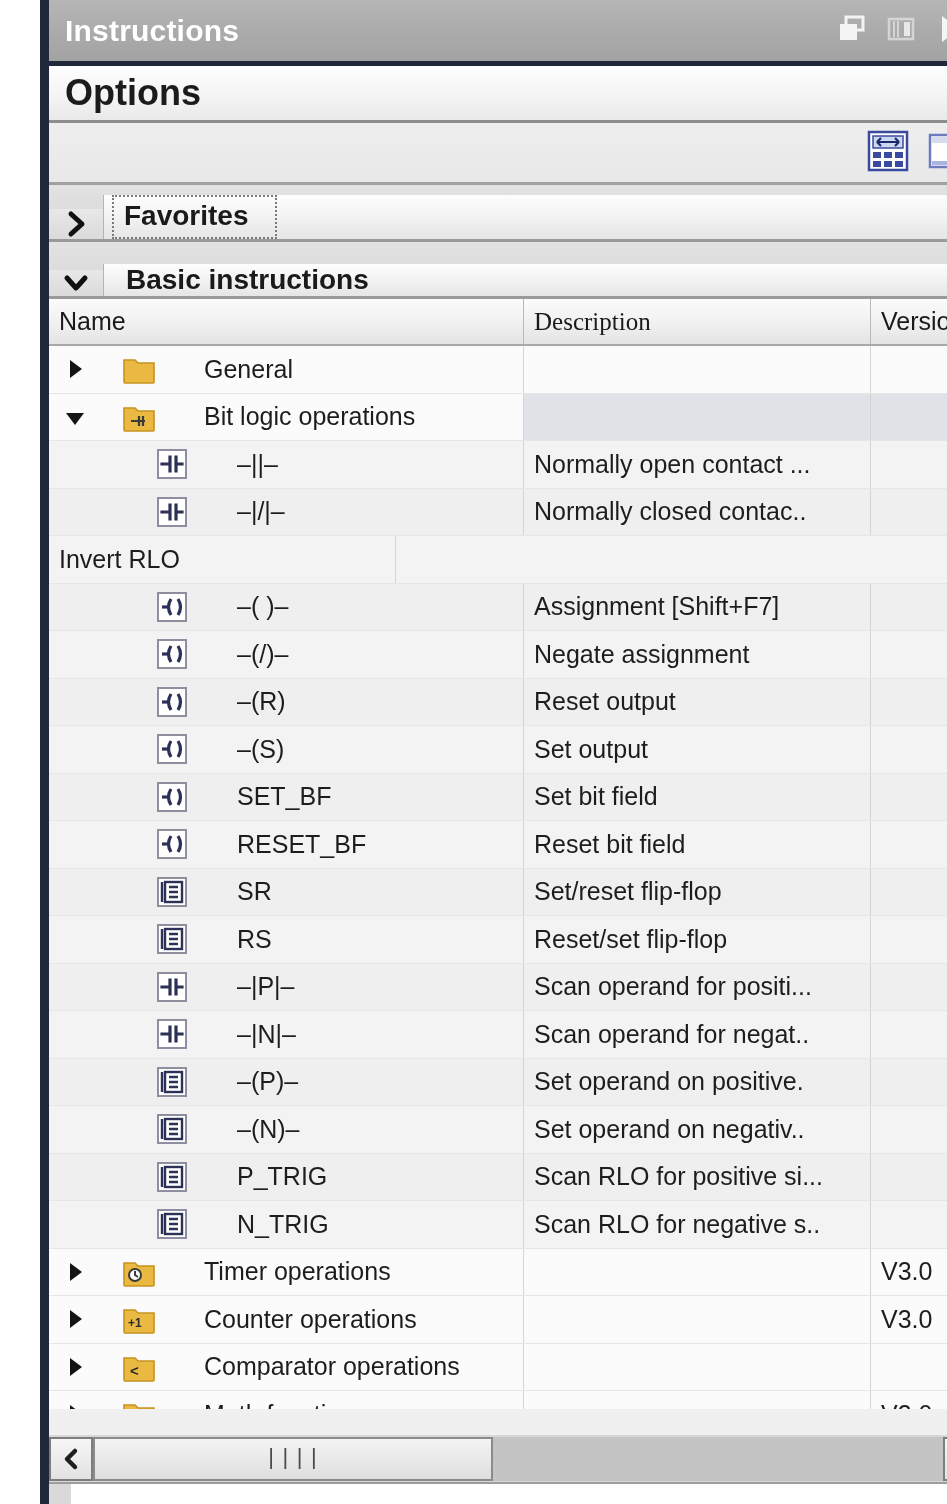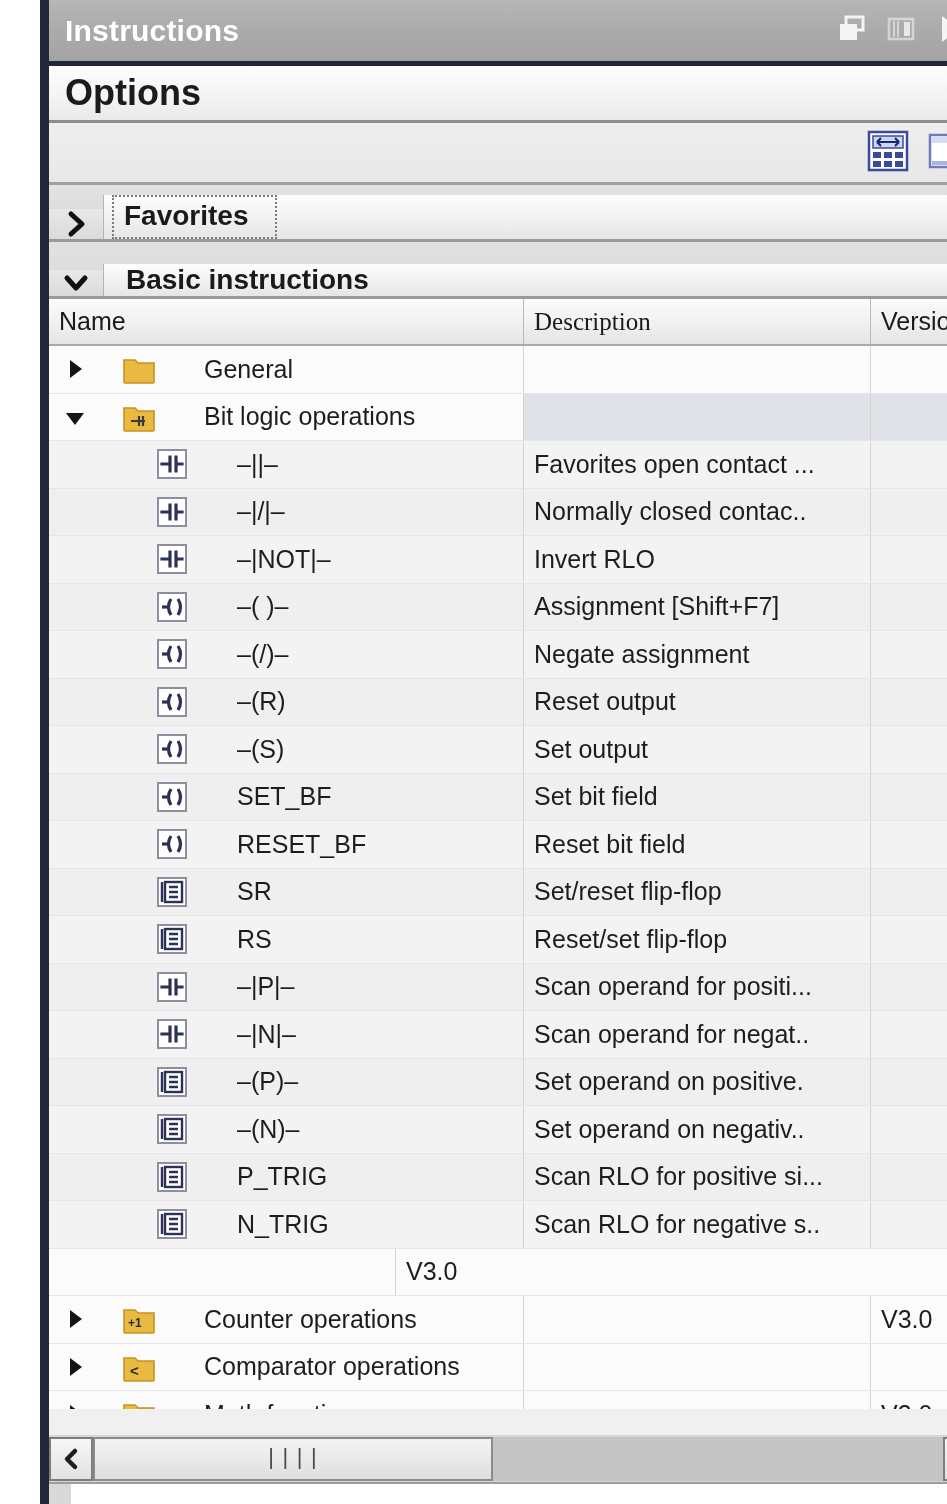--- a/index.html
+++ b/index.html
@@ -343,21 +343,21 @@
               <div class="ico-slot">
                 <svg width="36" height="36" viewBox="0 0 36 36">
                   <rect x="4" y="4" width="28" height="28" fill="#fff" stroke="#8e8e9e" stroke-width="2"></rect>
                   <path d="M8 18 h8 M16 11 v14 M22 11 v14 M22 18 h6" stroke="#2c3157" stroke-width="3.2" fill="none" stroke-linecap="square"></path>
                 </svg>
               </div>
               <div class="name-gap"></div>
               <span class="txt-name">–||–</span>
             </div>
             <div class="c-desc">
-              <span class="txt">Favorites open contact ...</span>
+              <span class="txt">Normally open contact ...</span>
             </div>
             <div class="c-ver">
               <span class="txt"></span>
             </div>
           </div>
           <div class="row alt">
             <div class="c-name">
               <div class="indent"></div>
               <div class="ico-slot">
                 <svg width="36" height="36" viewBox="0 0 36 36">
@@ -369,31 +369,20 @@
               <span class="txt-name">–|/|–</span>
             </div>
             <div class="c-desc">
               <span class="txt">Normally closed contac..</span>
             </div>
             <div class="c-ver">
               <span class="txt"></span>
             </div>
           </div>
           <div class="row">
-            <div class="c-name">
-              <div class="indent"></div>
-              <div class="ico-slot">
-                <svg width="36" height="36" viewBox="0 0 36 36">
-                  <rect x="4" y="4" width="28" height="28" fill="#fff" stroke="#8e8e9e" stroke-width="2"></rect>
-                  <path d="M8 18 h8 M16 11 v14 M22 11 v14 M22 18 h6" stroke="#2c3157" stroke-width="3.2" fill="none" stroke-linecap="square"></path>
-                </svg>
-              </div>
-              <div class="name-gap"></div>
-              <span class="txt-name">–|NOT|–</span>
-            </div>
             <div class="c-desc">
               <span class="txt">Invert RLO</span>
             </div>
             <div class="c-ver">
               <span class="txt"></span>
             </div>
           </div>
           <div class="row alt">
             <div class="c-name">
               <div class="indent"></div>
@@ -672,20 +661,36 @@
               <span class="txt-name">N_TRIG</span>
             </div>
             <div class="c-desc">
               <span class="txt">Scan RLO for negative s..</span>
             </div>
             <div class="c-ver">
               <span class="txt"></span>
             </div>
           </div>
           <div class="row folder">
+            <div class="c-name">
+              <div class="expander">
+                <svg width="26" height="26" viewBox="0 0 26 26">
+                  <polygon points="8,4 20,13 8,22" fill="#141414"></polygon>
+                </svg>
+              </div>
+              <div class="ico-slot">
+                <svg width="36" height="36" viewBox="0 0 36 36">
+                  <path d="M3 9 h11 l3 3 h16 v19 a1 1 0 0 1 -1 1 H4 a1 1 0 0 1 -1 -1 Z" fill="#e9b941" stroke="#c89320" stroke-width="1.6"></path>
+                  <circle cx="14" cy="21" r="6" fill="#fff" stroke="#3a3a3a" stroke-width="2"></circle>
+                  <path d="M14 17 v4 l3 2" stroke="#3a3a3a" stroke-width="2" fill="none"></path>
+                </svg>
+              </div>
+              <div class="name-gap"></div>
+              <span class="txt-name">Timer operations</span>
+            </div>
             <div class="c-desc">
               <span class="txt"></span>
             </div>
             <div class="c-ver">
               <span class="txt">V3.0</span>
             </div>
           </div>
           <div class="row folder">
             <div class="c-name">
               <div class="expander">

